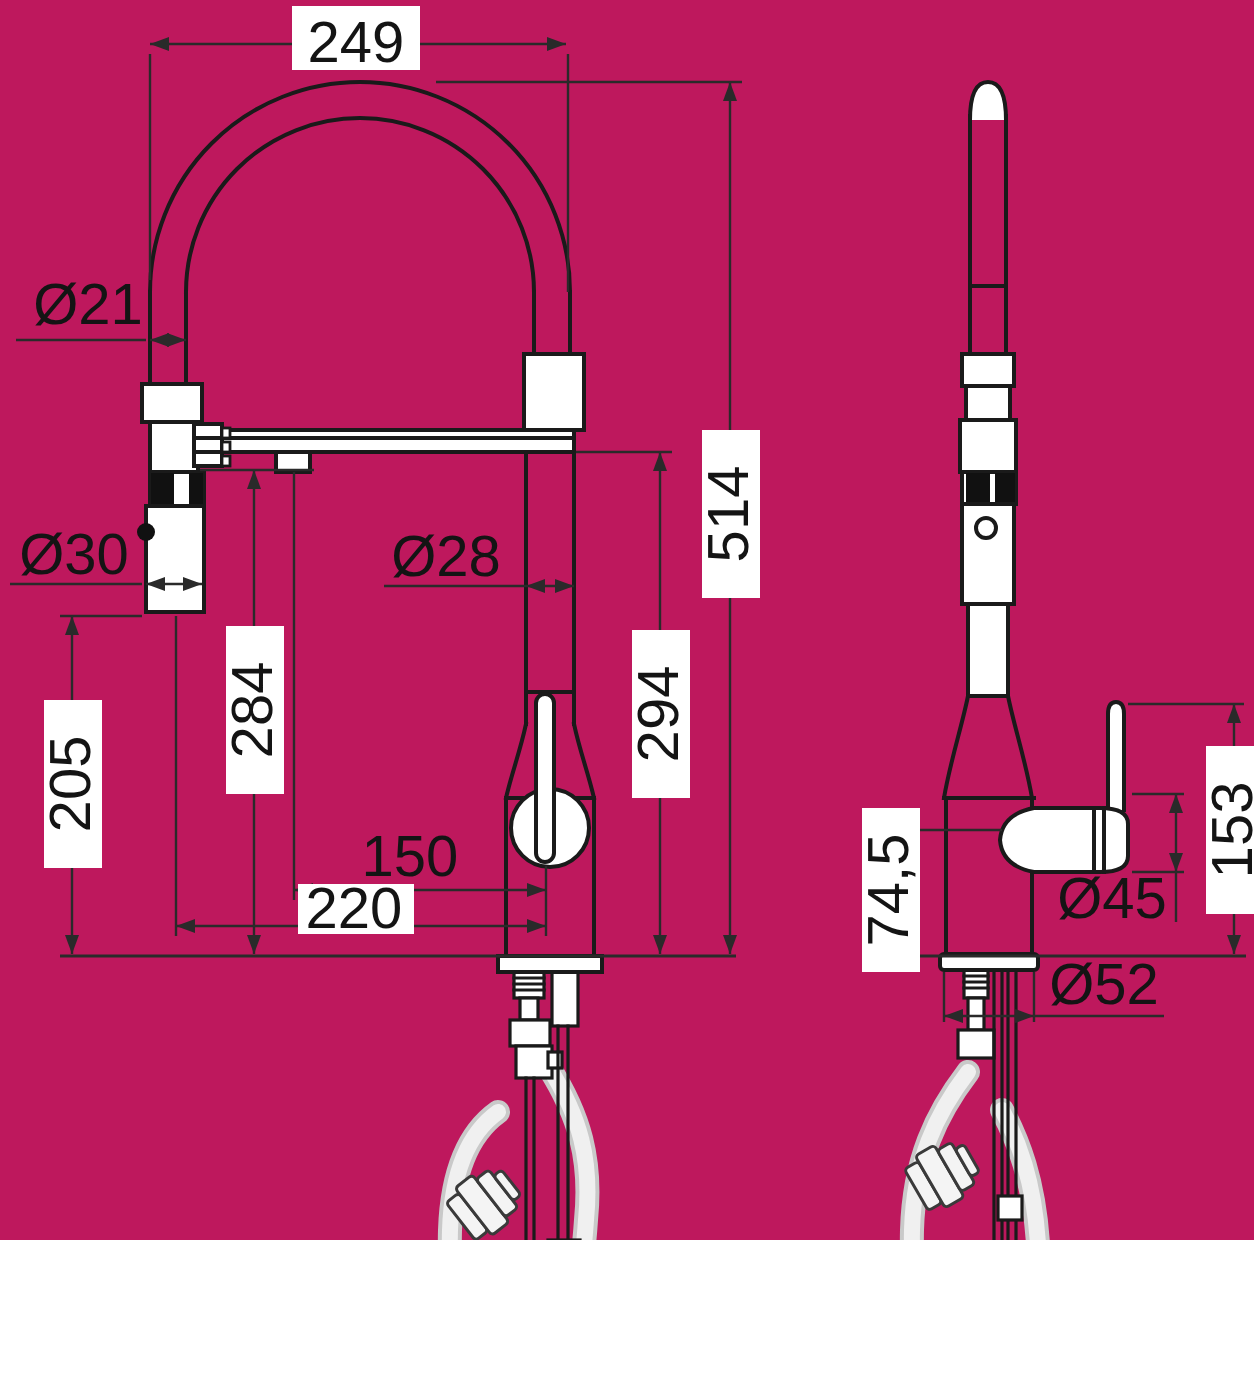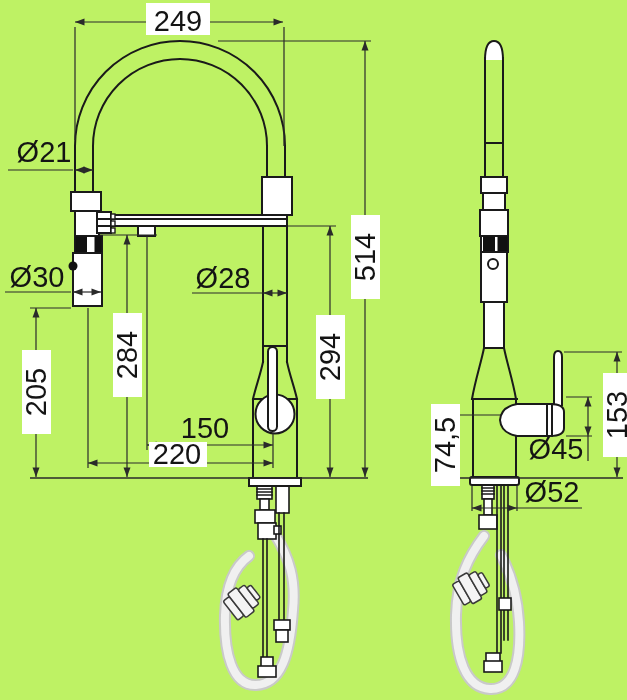--- a/index.html
+++ b/index.html
@@ -1,16 +1,16 @@
 <!DOCTYPE html>
 <html><head>
 <meta charset="utf-8">
 <style>
   html,body{margin:0;padding:0;background:#ffffff;}
-  .canvas{position:relative;width:627px;height:700px;background:#bef264;overflow:hidden;
+  .canvas{position:relative;width:627px;height:620px;background:#be185d;overflow:hidden;
           font-family:"Liberation Sans", sans-serif;}
   svg{display:block;}
   .dimtext{font-family:"Liberation Sans", sans-serif;font-size:29px;fill:#141414;}
 </style>
 </head>
 <body>
 
 <div class="canvas">
 <svg width="627" height="700" viewBox="0 0 627 700">
   <defs>

